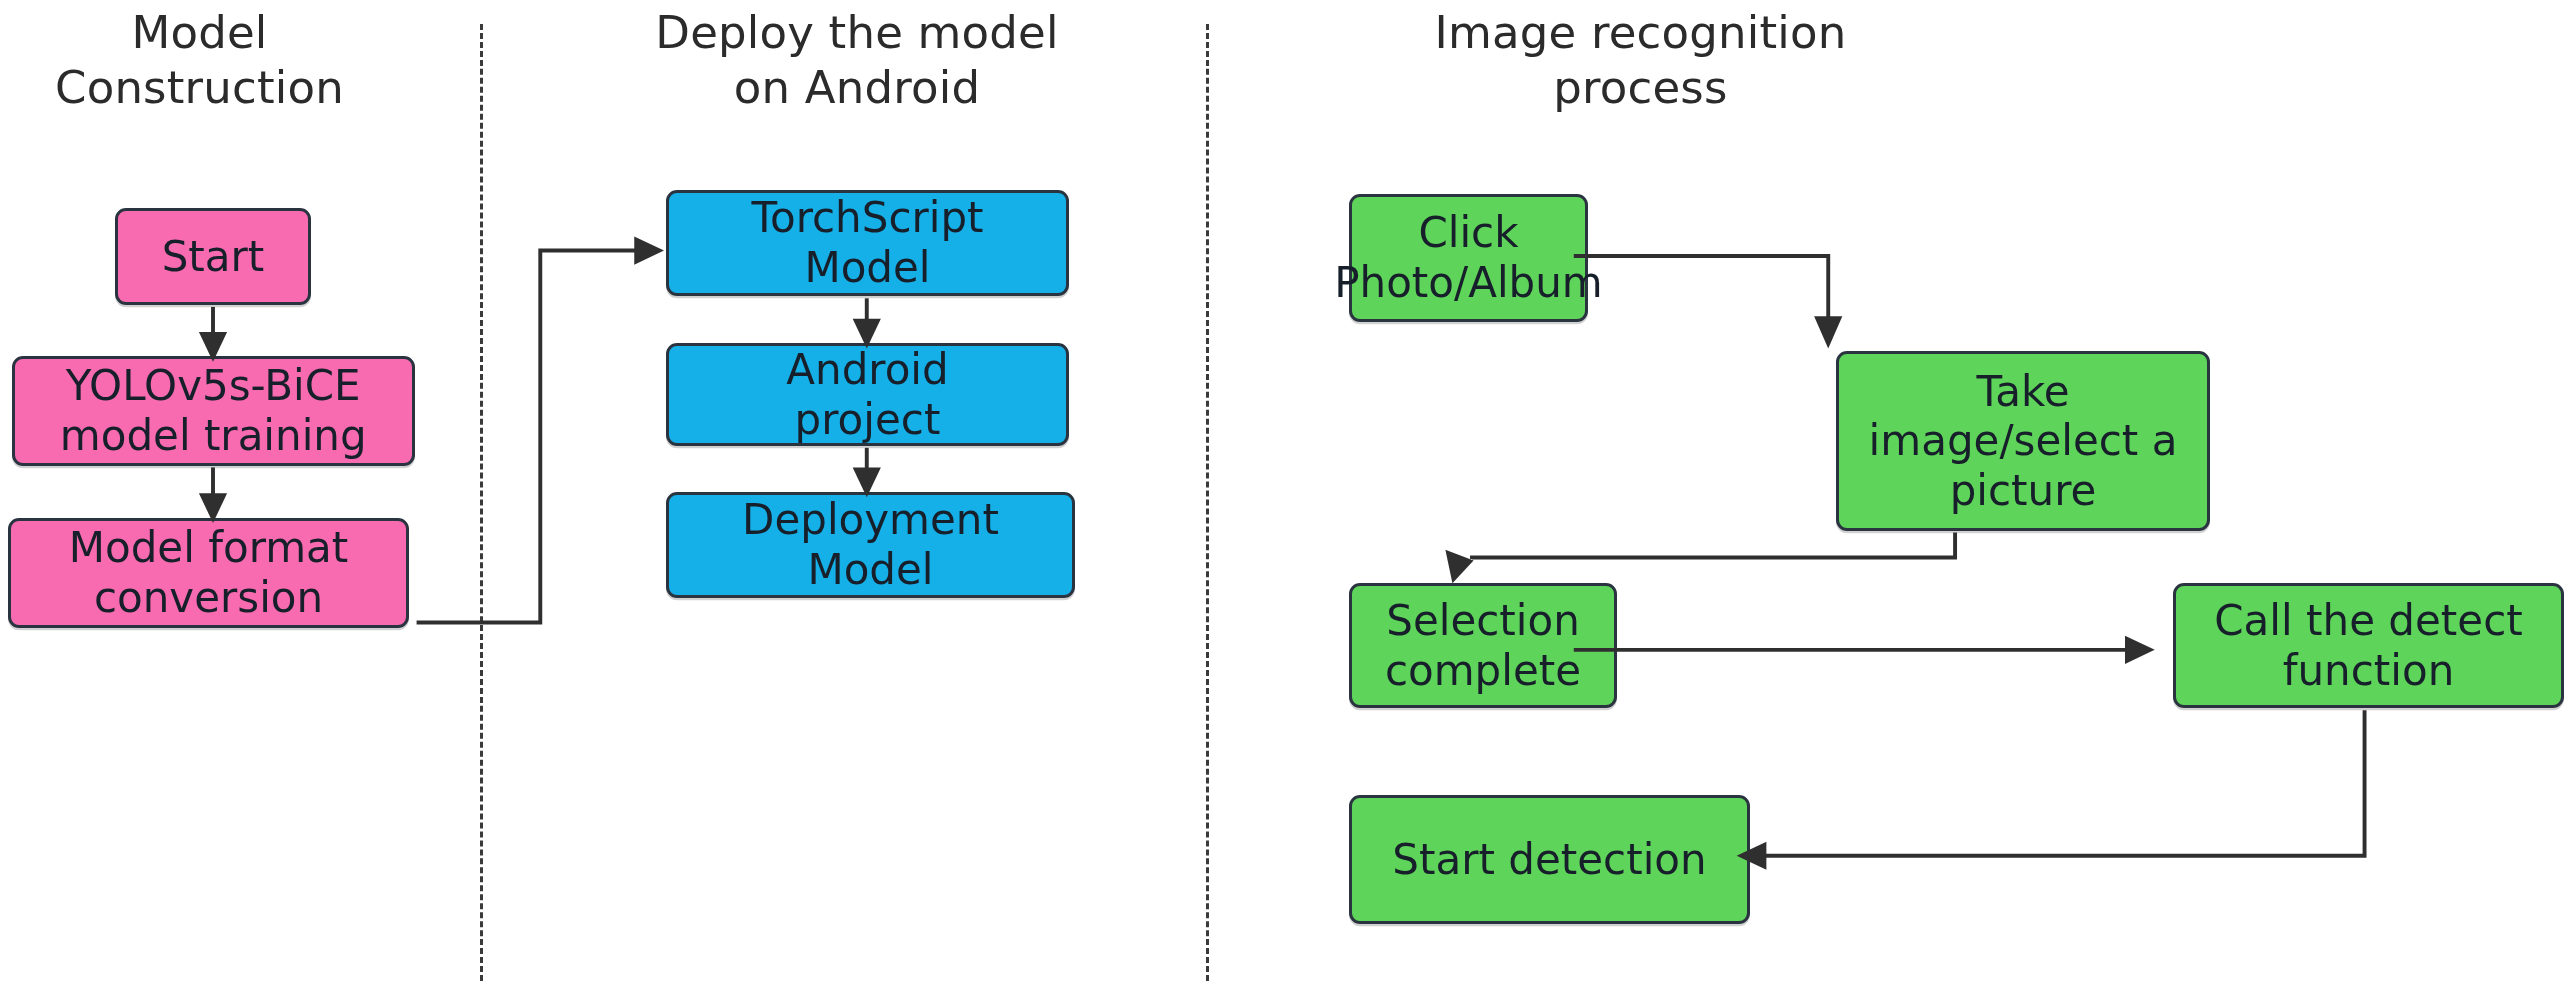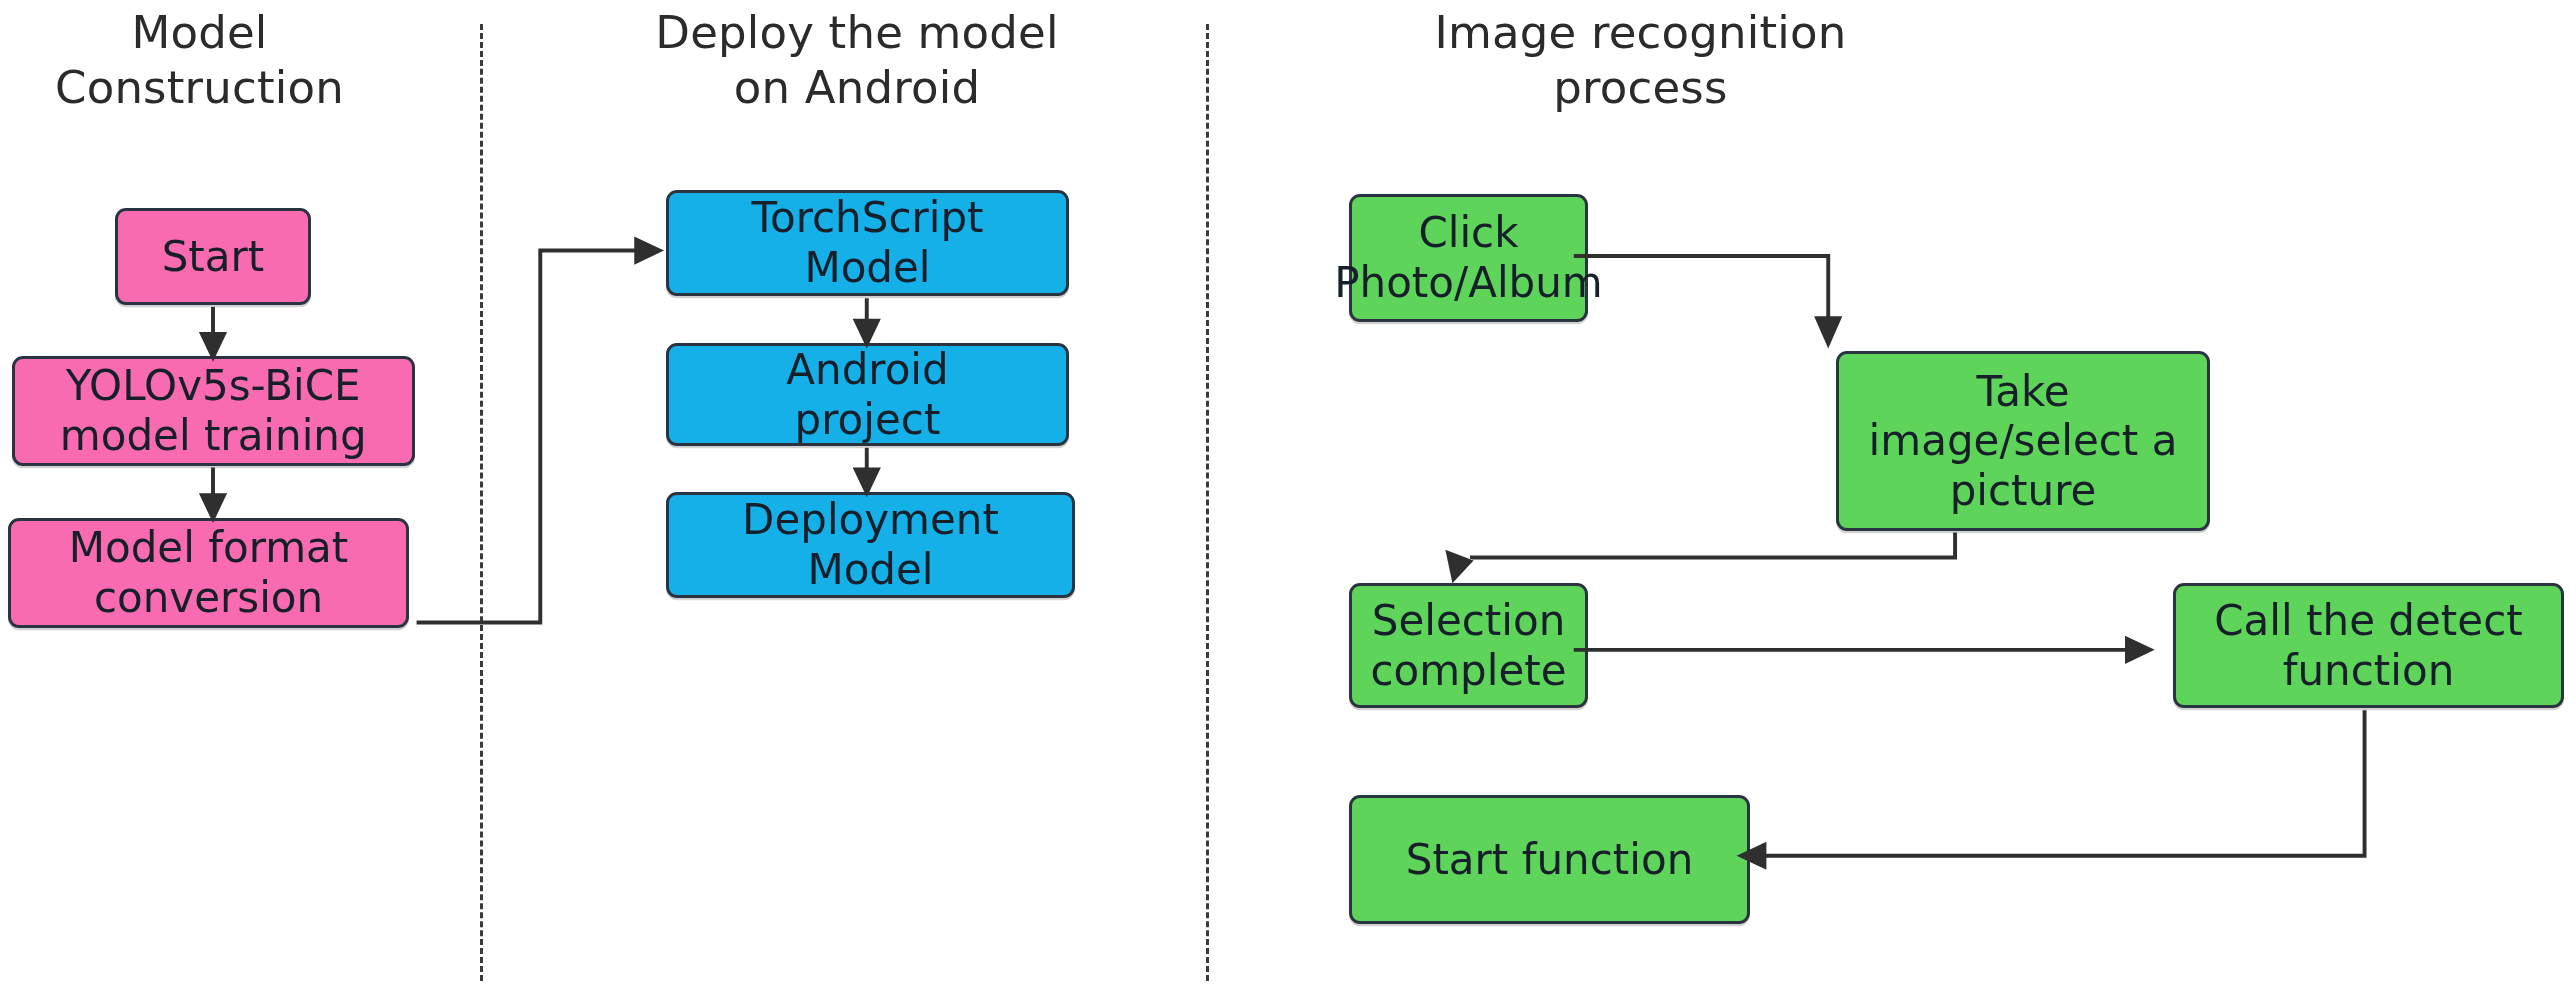--- a/index.html
+++ b/index.html
@@ -105,27 +105,27 @@
   <div class="node blue" style="left:666px; top:492px; width:409px; height:106px;">Deployment
 Model</div>
 
   <div class="node green" style="left:1333px; top:194px; width:239px; height:128px;">Click
 Photo/Album</div>
 
   <div class="node green" style="left:1820px; top:351px; width:374px; height:180px;">Take
 image/select a
 picture</div>
 
-  <div class="node green" style="left:1333px; top:583px; width:239px; height:125px;">Selection
+  <div class="node green" style="left:1333px; top:583px; width:268px; height:125px;">Selection
 complete</div>
 
   <div class="node green" style="left:2157px; top:583px; width:391px; height:125px;">Call the detect
 function</div>
 
-  <div class="node green" style="left:1333px; top:795px; width:401px; height:129px;">Start function</div>
+  <div class="node green" style="left:1333px; top:795px; width:401px; height:129px;">Start detection</div>
 
   <svg id="wires" viewBox="0 0 3290 1267">
 
     <g>
       <path d="M 272 392 L 272 440"></path>
       <polygon class="head" points="272,462 254,424 290,424"></polygon>
     </g>
 
     <g>
       <path d="M 272 597 L 272 645"></path>

